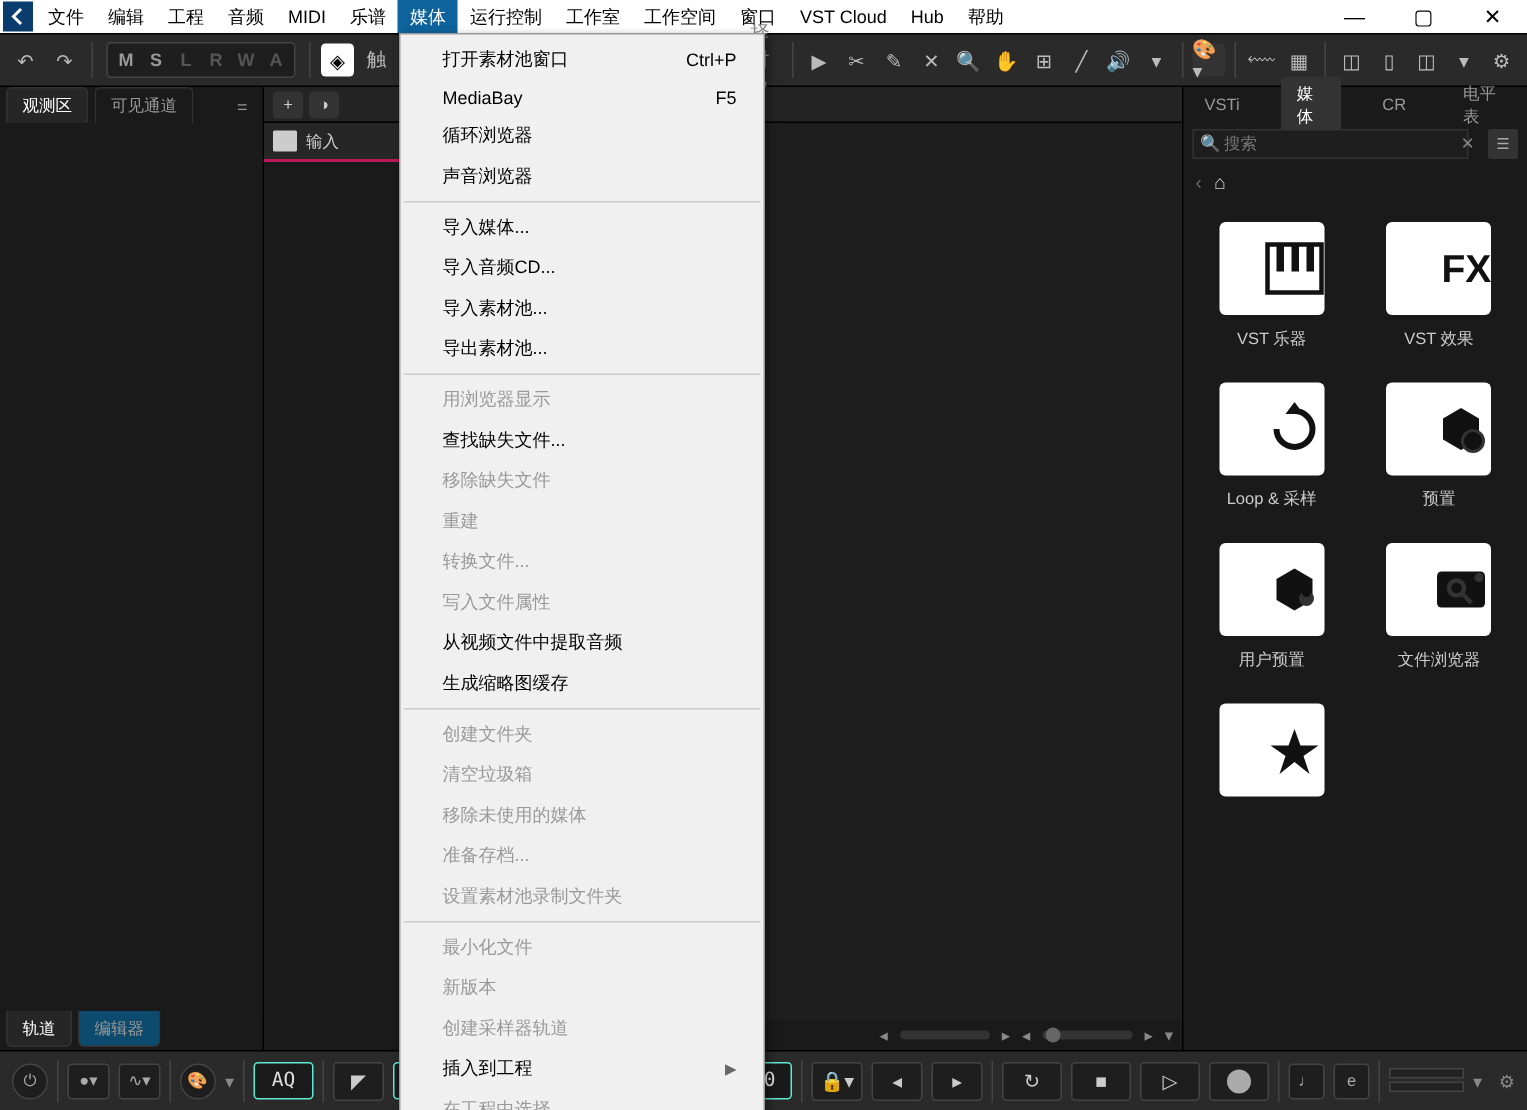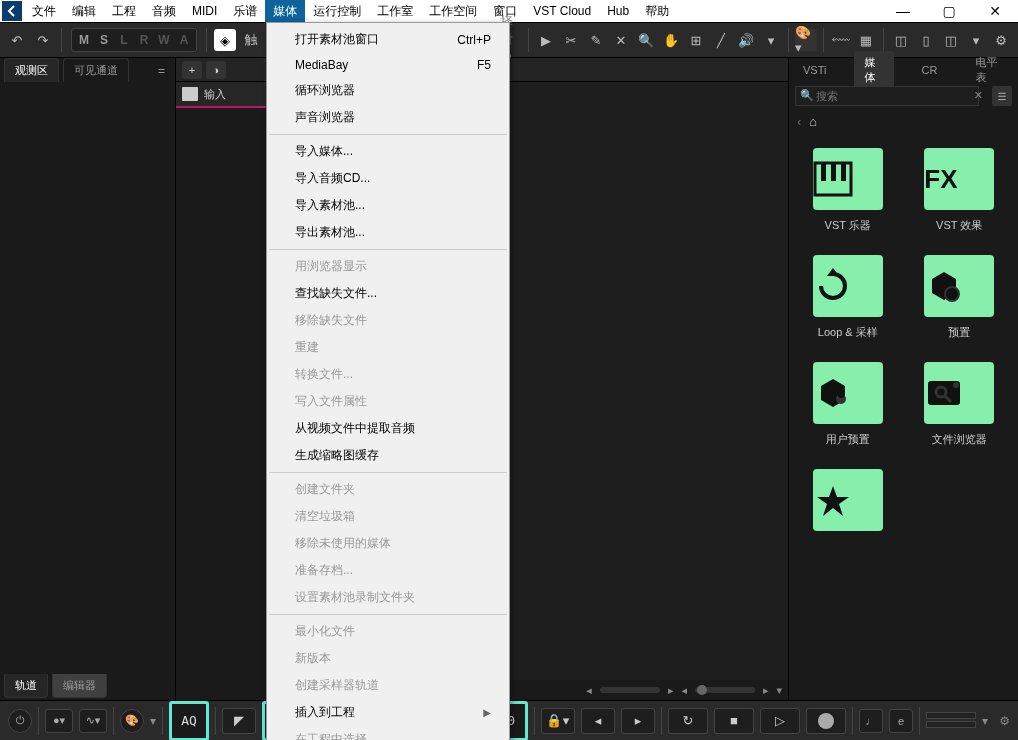--- a/index.html
+++ b/index.html
@@ -30,21 +30,21 @@
 .main { position: absolute; top: 58px; left: 0; right: 0; bottom: 40px; display: flex; }
 
 
 .leftpane { width: 176px; background: #1a1a1a; border-right: 1px solid #000; }
 .lefthead { height: 24px; display: flex; gap: 4px; padding: 0 4px; align-items: flex-end; }
 .lefthead .tab { padding: 4px 10px; background: #1a1a1a; color: #999; border: 1px solid #333; border-bottom: none; font-size: 11px; border-radius: 4px 4px 0 0; }
 .lefthead .tab.active { background: #262626; color: #fff; }
 .lefthead .eq { margin-left: auto; padding: 4px 6px; color: #999; }
 .leftbody { height: calc(100% - 50px); background: #1a1a1a; }
 .leftfoot { height: 24px; display: flex; gap: 4px; padding: 0 4px; align-items: flex-start; }
-.leftfoot .tab { padding: 4px 10px; background: #404040; color: #999; border: 1px solid #333; border-top: none; font-size: 11px; border-radius: 0 0 4px 4px; }
+.leftfoot .tab { padding: 4px 10px; background: #0c4a6e; color: #999; border: 1px solid #333; border-top: none; font-size: 11px; border-radius: 0 0 4px 4px; }
 .leftfoot .tab.active { background: #262626; color: #fff; }
 
 
 .trackpane { width: 120px; background: #1a1a1a; border-right: 1px solid #000; }
 .trackhead { height: 24px; display: flex; align-items: center; background: #242424; border-bottom: 1px solid #000; padding: 0 6px; gap: 4px; }
 .trackhead .tbtn2 { width: 20px; height: 18px; background: #333; border-radius: 3px; display: flex; align-items: center; justify-content: center; font-size: 11px; color: #ccc; }
 .trackrow { height: 26px; background: #262626; border-bottom: 2px solid #be185d; display: flex; align-items: center; padding: 0 6px; gap: 6px; }
 .trackrow .folder { width: 16px; height: 14px; background: #ccc; border-radius: 1px; }
 .trackrow .name { font-size: 11px; color: #ccc; }
 
@@ -59,34 +59,34 @@
 .rightpane { width: 230px; background: #1a1a1a; border-left: 1px solid #000; }
 .righthead { height: 24px; display: flex; align-items: center; gap: 18px; padding: 0 4px; }
 .righthead .rtab { padding: 4px 10px; font-size: 11px; color: #999; border-radius: 3px; }
 .righthead .rtab.active { background: #333; color: #fff; }
 .rsearch { height: 28px; padding: 4px 6px; display: flex; gap: 4px; }
 .rsearch input { flex: 1; background: #1e1e1e; border: 1px solid #333; color: #888; padding: 2px 20px; font-size: 11px; height: 20px; }
 .rsearch .listbtn { width: 20px; height: 20px; background: #333; border-radius: 2px; display: flex; align-items: center; justify-content: center; color: #aaa; font-size: 10px; }
 .rnav { height: 22px; padding: 0 8px; display: flex; align-items: center; gap: 8px; color: #ccc; font-size: 13px; }
 .rgrid { padding: 16px 10px; display: grid; grid-template-columns: 1fr 1fr; gap: 22px 14px; }
 .rtile { display: flex; flex-direction: column; align-items: center; gap: 8px; }
-.rtile .icon { width: 70px; height: 62px; background: #86efac; border-radius: 4px; display: flex; align-items: center; justify-content: flex-start; color: #111; font-size: 28px; font-weight: bold; }
+.rtile .icon { width: 70px; height: 62px; background: #ffffff; border-radius: 4px; display: flex; align-items: center; justify-content: flex-end; color: #111; font-size: 28px; font-weight: bold; }
 .rtile .lbl { font-size: 11px; color: #ccc; text-align: center; }
 
 
 .dropdown { position: absolute; top: 22px; left: 266px; width: 244px; background: #f0f0f0; border: 1px solid #999; box-shadow: 2px 2px 6px rgba(0,0,0,.4); z-index: 100; padding: 3px 0; }
 .dropdown .ditem { padding: 5px 18px 5px 28px; color: #000; font-size: 12px; display: flex; justify-content: space-between; align-items: center; }
 .dropdown .ditem.disabled { color: #999; }
 .dropdown .dsep { height: 1px; background: #ccc; margin: 3px 2px; }
 .dropdown .arrow { color: #666; font-size: 10px; }
 
 
 .transport { position: absolute; bottom: 0; left: 0; right: 0; height: 40px; background: #2a2a2a; border-top: 1px solid #000; display: flex; align-items: center; padding: 0 8px; gap: 6px; }
 .transport .tsbtn { width: 24px; height: 24px; border-radius: 12px; background: #1e1e1e; border: 1px solid #444; display: flex; align-items: center; justify-content: center; color: #aaa; font-size: 11px; }
-.transport .tsbox { height: 40px; background: #1a1a1a; border: 3px solid #5eead4; border-radius: 3px; display: flex; align-items: center; padding: 0 10px; color: #ddd; font-size: 13px; font-family: monospace; gap: 6px; }
+.transport .tsbox { height: 25px; background: #1a1a1a; border: 1px solid #5eead4; border-radius: 3px; display: flex; align-items: center; padding: 0 10px; color: #ddd; font-size: 13px; font-family: monospace; gap: 6px; }
 .transport .tsplay { width: 34px; height: 26px; background: #1e1e1e; border: 1px solid #444; border-radius: 3px; display: flex; align-items: center; justify-content: center; color: #ccc; font-size: 13px; }
 .transport .rec { width: 16px; height: 16px; border-radius: 8px; background: #aaa; }
 .transport .tdiv { width: 1px; height: 28px; background: #444; }
 
 svg { display: block; }
 </style>
 </head>
 <body>
 
 <div class="titlebar">

